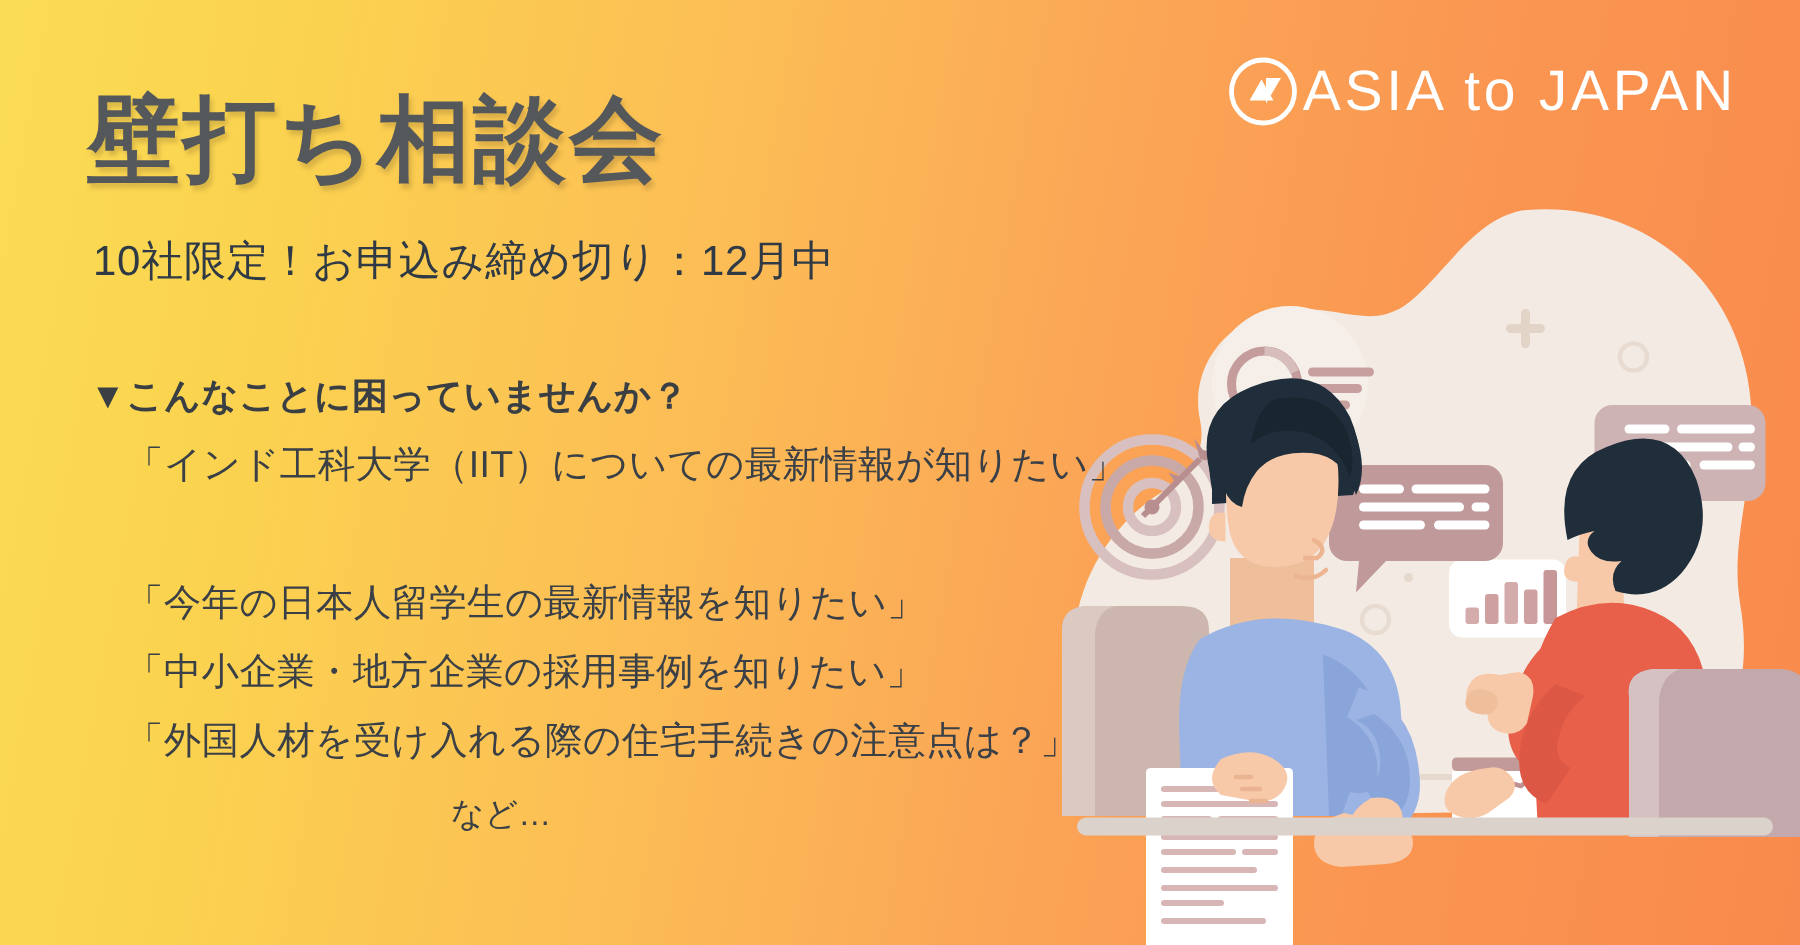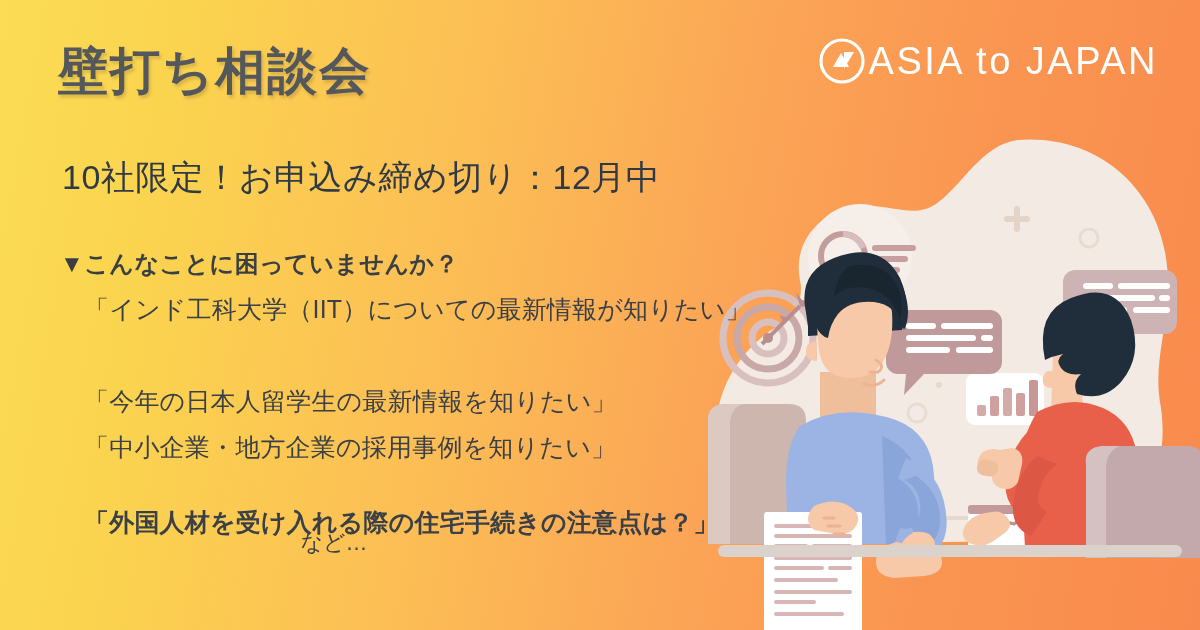--- a/index.html
+++ b/index.html
@@ -9,46 +9,46 @@
   }
   #banner{
     position:relative;width:1200px;height:630px;overflow:hidden;
     background:linear-gradient(100deg,#FBDC55 0%,#FBD44F 14%,#FCBE55 38%,#FBA456 60%,#FA9551 78%,#F98A4D 100%);
   }
 
   
   #text-col{position:absolute;left:0;top:0;width:730px;height:630px;}
 
   #title{
-    position:absolute;left:58px;top:44px;
-    font-size:50px;font-weight:700;letter-spacing:2px;
+    position:absolute;left:58px;top:60px;
+    font-size:62px;font-weight:700;letter-spacing:2px;
     color:#55585B;line-height:1.1;
     text-shadow:2px 3px 3px rgba(120,90,40,.25);
     white-space:nowrap;
   }
   #subtitle{
     position:absolute;left:62px;top:155px;
-    font-size:34px;font-weight:400;color:#2F3A45;
+    font-size:28px;font-weight:400;color:#2F3A45;
     letter-spacing:.5px;white-space:nowrap;
   }
   #lead{
     position:absolute;left:60px;top:248px;
     font-size:24px;font-weight:700;color:#3A3F44;
     letter-spacing:.5px;white-space:nowrap;
   }
   .q-line{
     position:absolute;left:62px;
     font-size:25px;font-weight:400;color:#3A4046;
     letter-spacing:.2px;white-space:nowrap;margin-left:22px;
   }
   .q0{top:293px;}
   .q1{top:339px;}
   .q2{top:385px;}
   .q3{top:431px;}
-  .q4{top:506px;font-weight:bold;}
+  .q4{top:477px;}
   #etc{
     position:absolute;left:0;top:528px;width:668px;text-align:center;
     font-size:22px;color:#3A4046;
   }
 
   
   #logo{
     position:absolute;right:42px;top:36px;
     display:flex;align-items:center;gap:2px;
   }

